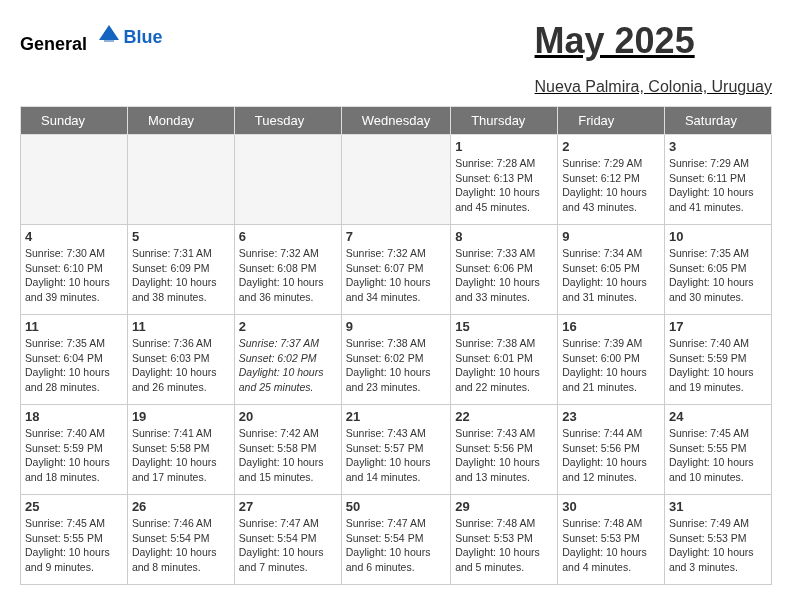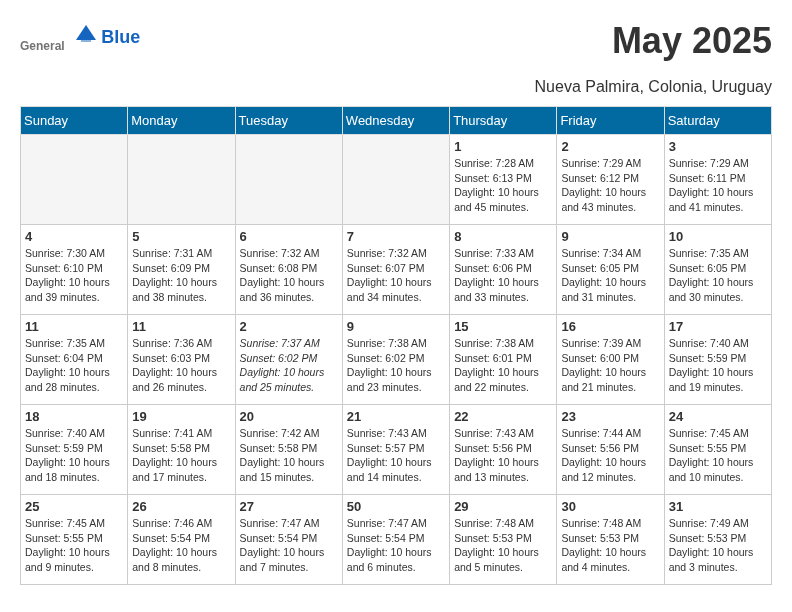--- a/index.html
+++ b/index.html
@@ -14,56 +14,57 @@
       display: flex;
       justify-content: space-between;
       align-items: flex-start;
       margin-bottom: 10px;
     }
     .logo {
       display: flex;
       align-items: center;
     }
     .logo-text-general {
-      font-size: 12px;
+      font-size: 18px;
       font-weight: bold;
-      color: #737373;
+      color: #000000;
     }
     .logo-text-blue {
       font-size: 18px;
       font-weight: bold;
       color: #1565c0;
     }
     .logo-icon {
       width: 30px;
       height: 30px;
       margin-left: 2px;
     }
     .title-area {
-      text-align: right;
+      text-align: left;
+      text-decoration: underline;
     }
     .month-title {
       font-size: 36px;
       font-weight: bold;
       color: #333;
     }
     .location-title {
       font-size: 16px;
       color: #333;
       margin-top: 16px;
     }
     .calendar {
       width: 100%;
       border-collapse: collapse;
       font-size: 11px;
     }
     .calendar th {
-      background-color: #0369a1;
+      background-color: #737373;
       color: white;
-      padding: 6px 3px;
+      padding: 6px 20px;
       text-align: left;
       font-size: 13px;
       font-weight: normal;
       border: 1px solid #ddd;
     }
     .calendar td {
       border: 1px solid #ccc;
       vertical-align: top;
       padding: 4px;
       width: calc(100% / 7);

